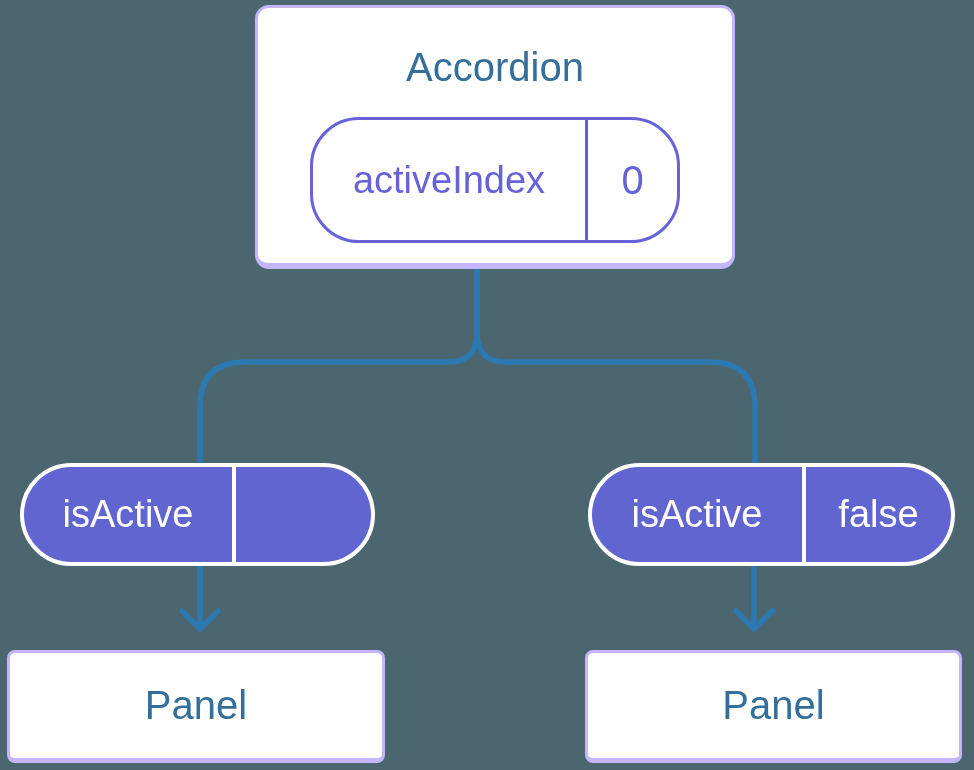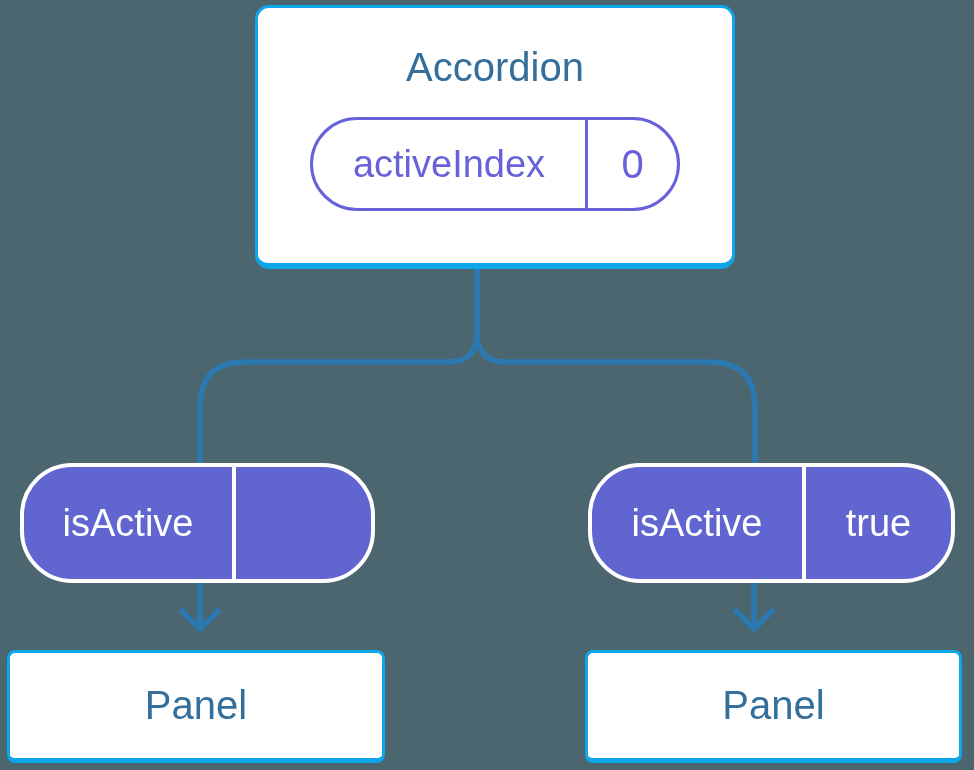--- a/index.html
+++ b/index.html
@@ -18,40 +18,40 @@
   .connector-svg {
     position: absolute;
     left: 0; top: 0;
     width: 974px; height: 770px;
     z-index: 0;
   }
   .node-card {
     position: absolute;
     box-sizing: border-box;
     background: #ffffff;
-    border: 3px solid #0ea5e9;
+    border: 3px solid #c4b5fd;
     z-index: 1;
   }
   .root-card {
     left: 255px; top: 5px;
     width: 480px; height: 264px;
     border-bottom-width: 6px;
     border-radius: 14px;
   }
   .root-title {
     margin-top: 39px;
     text-align: center;
     font-size: 40px;
     line-height: 1;
     font-weight: 500;
     color: #346F9C;
   }
   .state-pill {
     box-sizing: border-box;
-    width: 370px; height: 94px;
+    width: 370px; height: 126px;
     margin: 30px auto 0;
     border: 3px solid #6762DA;
     border-radius: 49px;
     display: flex;
     align-items: stretch;
     overflow: hidden;
     color: #6762DA;
   }
   .state-pill .pill-label {
     width: 272px;
@@ -60,21 +60,21 @@
     border-right: 3px solid #6762DA;
   }
   .state-pill .pill-value {
     flex: 1;
     display: flex; align-items: center; justify-content: center;
     font-size: 40px;
   }
   .prop-pill {
     position: absolute;
     top: 463px;
-    height: 120px;
+    height: 103px;
     box-sizing: border-box;
     background: #6065D0;
     border: 4px solid #ffffff;
     border-radius: 52px;
     display: flex;
     align-items: stretch;
     overflow: hidden;
     color: #ffffff;
     z-index: 1;
   }
@@ -126,21 +126,21 @@
       <div class="pill-value">0</div>
     </div>
   </div>
 
   <div class="prop-pill left">
     <div class="pill-label">isActive</div>
   </div>
 
   <div class="prop-pill right">
     <div class="pill-label">isActive</div>
-    <div class="pill-value">true</div>
+    <div class="pill-value">false</div>
   </div>
 
   <div class="node-card panel-card left">
     <span>Panel</span>
   </div>
 
   <div class="node-card panel-card right">
     <span>Panel</span>
   </div>
 

